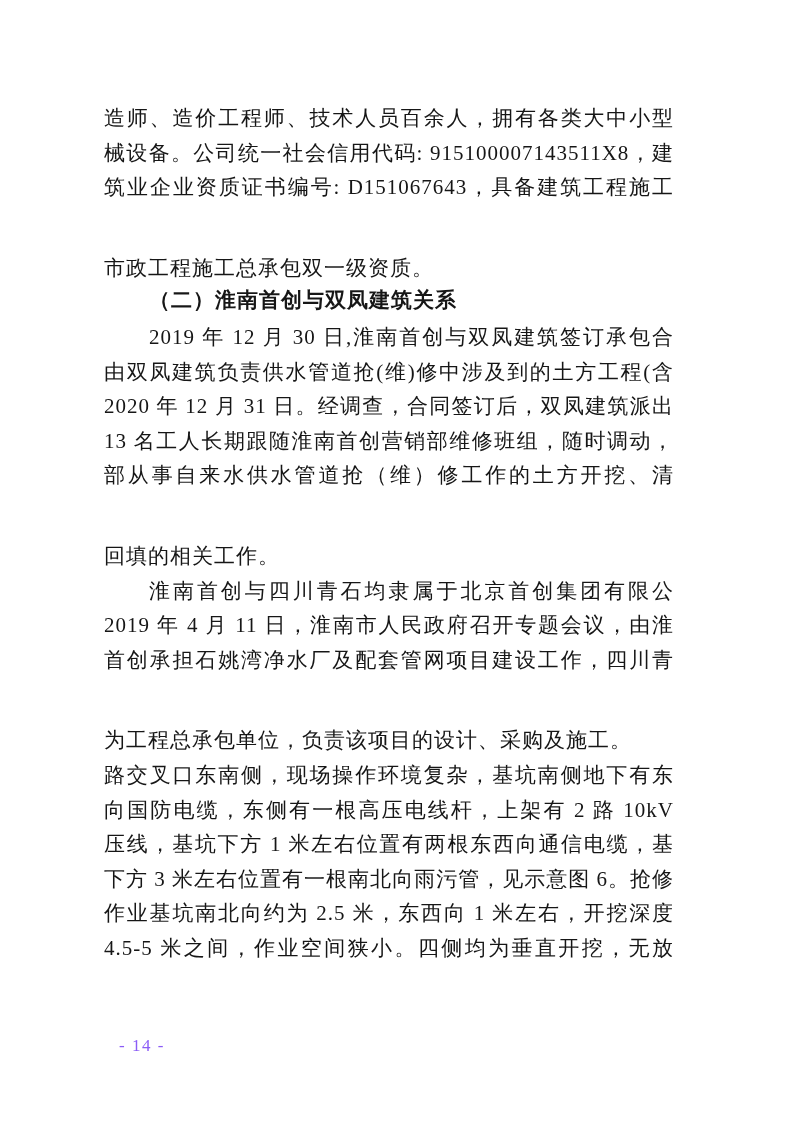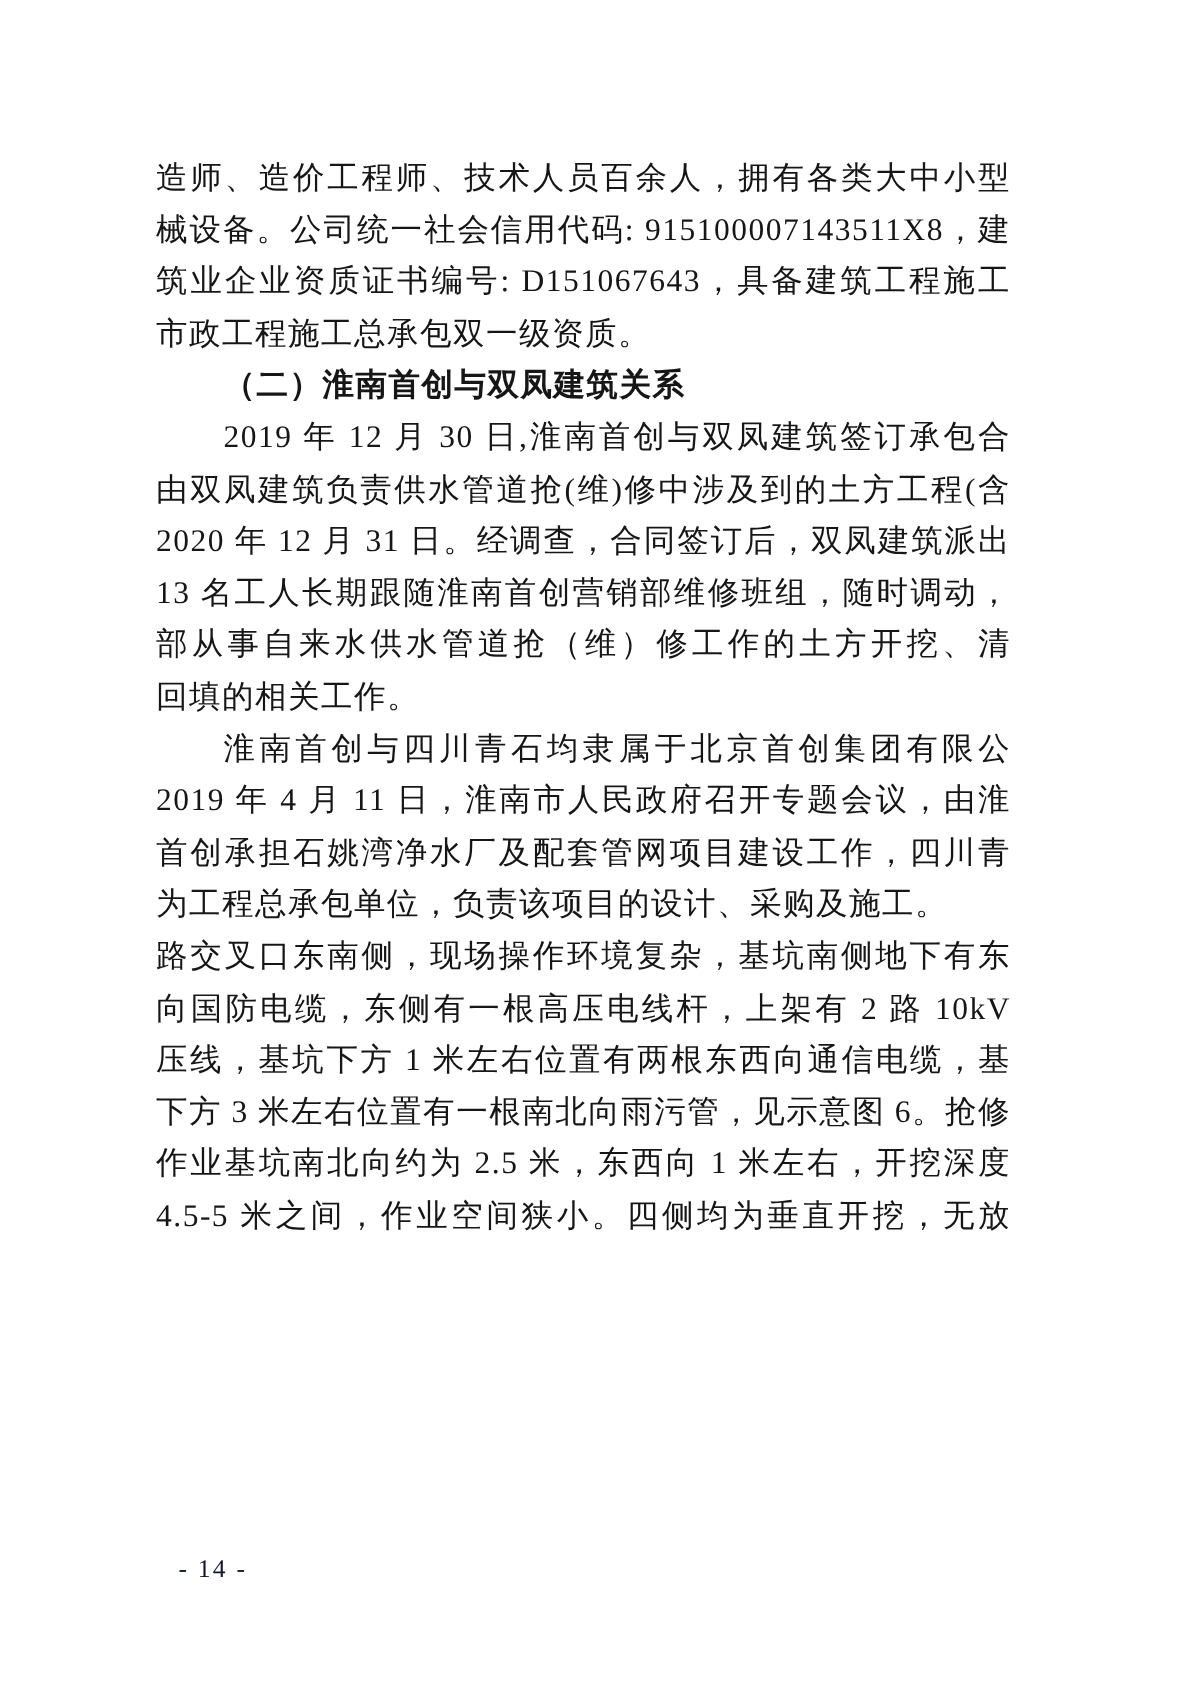--- a/index.html
+++ b/index.html
@@ -31,38 +31,40 @@
     letter-spacing: 1px;
     text-align: justify;
     text-align-last: justify;
     text-justify: inter-character;
     overflow: hidden;
     white-space: normal;
   }
   .ln.end {
     text-align: left;
     text-align-last: left;
+    margin-top: 46px;
   }
   .ln.h {
     font-weight: bold;
     text-align: left;
     text-align-last: left;
     text-indent: 45px;
+    font-family: Liberation Mono, monospace;
   }
   .ln.ind {
     text-indent: 45px;
   }
   .page-number {
     position: absolute;
     left: 119px;
     top: 1033px;
     font-size: 17px;
     line-height: 26px;
     letter-spacing: 1.5px;
-    color: #0f172a;
+    color: #8b5cf6;
   }
 </style>
 </head>
 <body>
 
 <div class="page">
   <div class="text-block">
 
     <div class="ln j">造师、造价工程师、技术人员百余人，拥有各类大中小型机</div>
     <div class="ln j">械设备。公司统一社会信用代码: 915100007143511X8，建</div>

